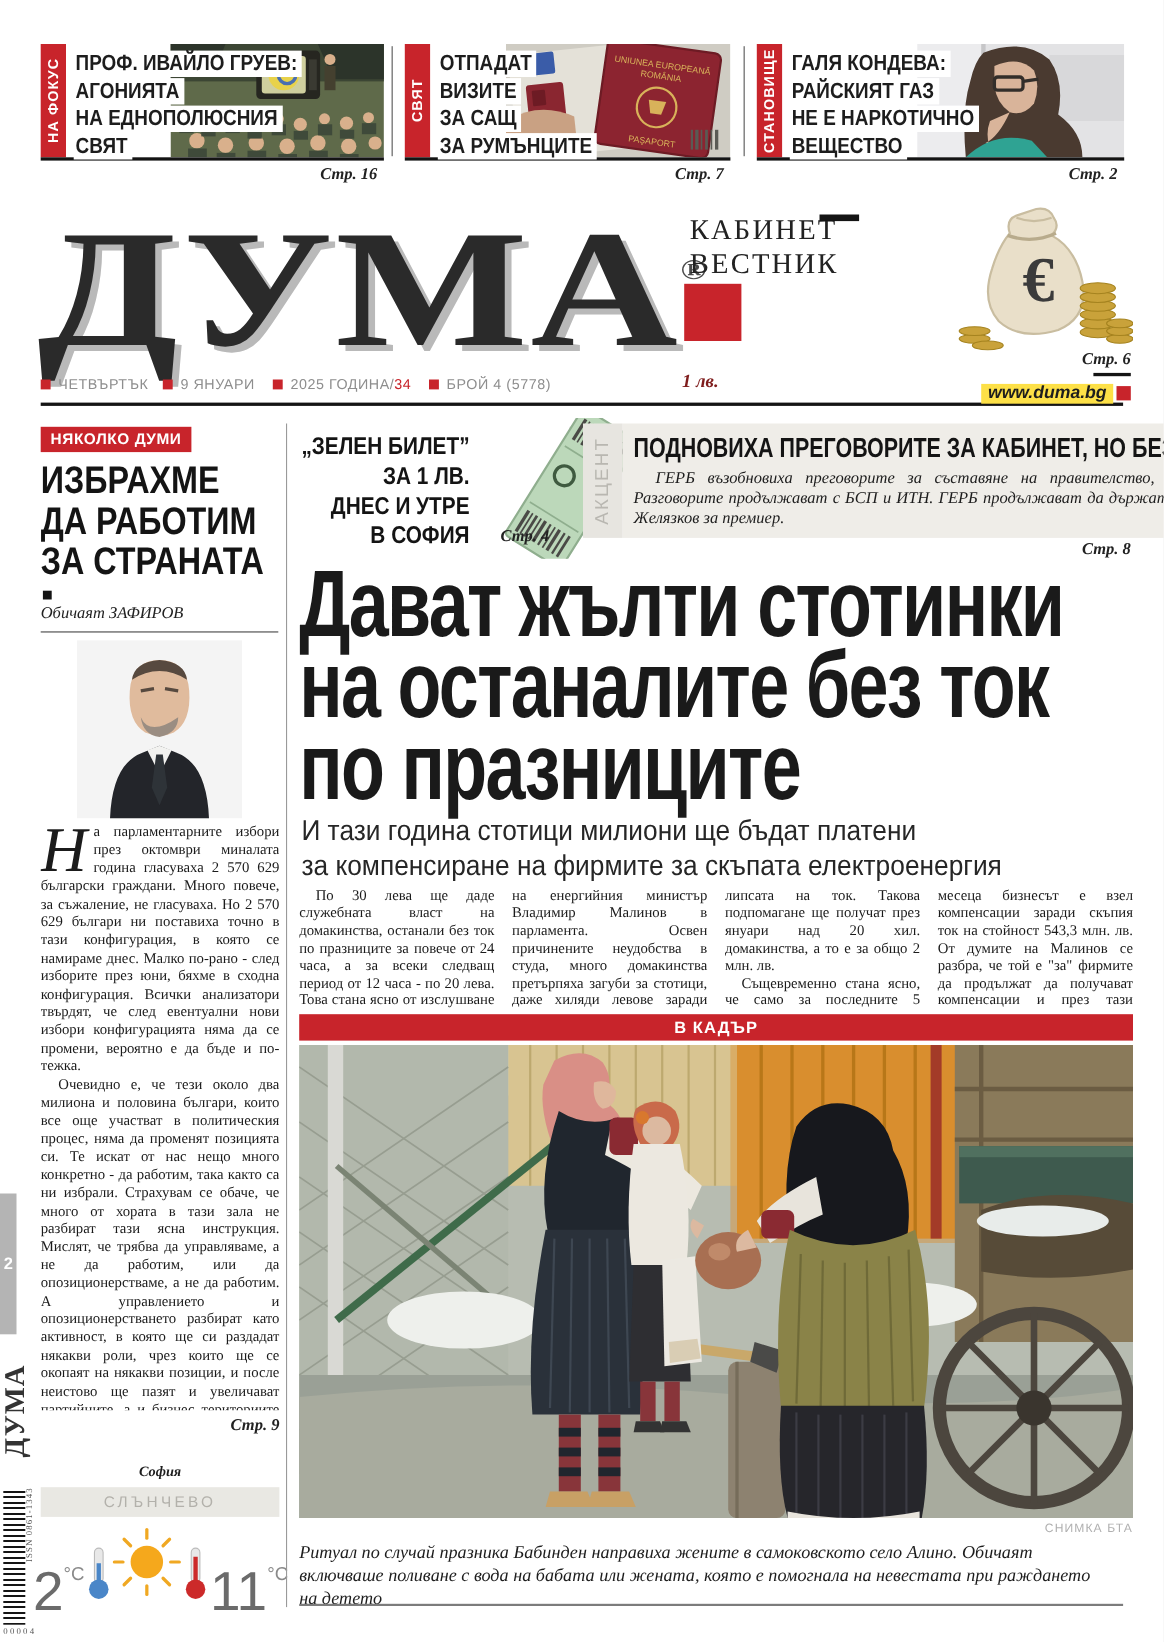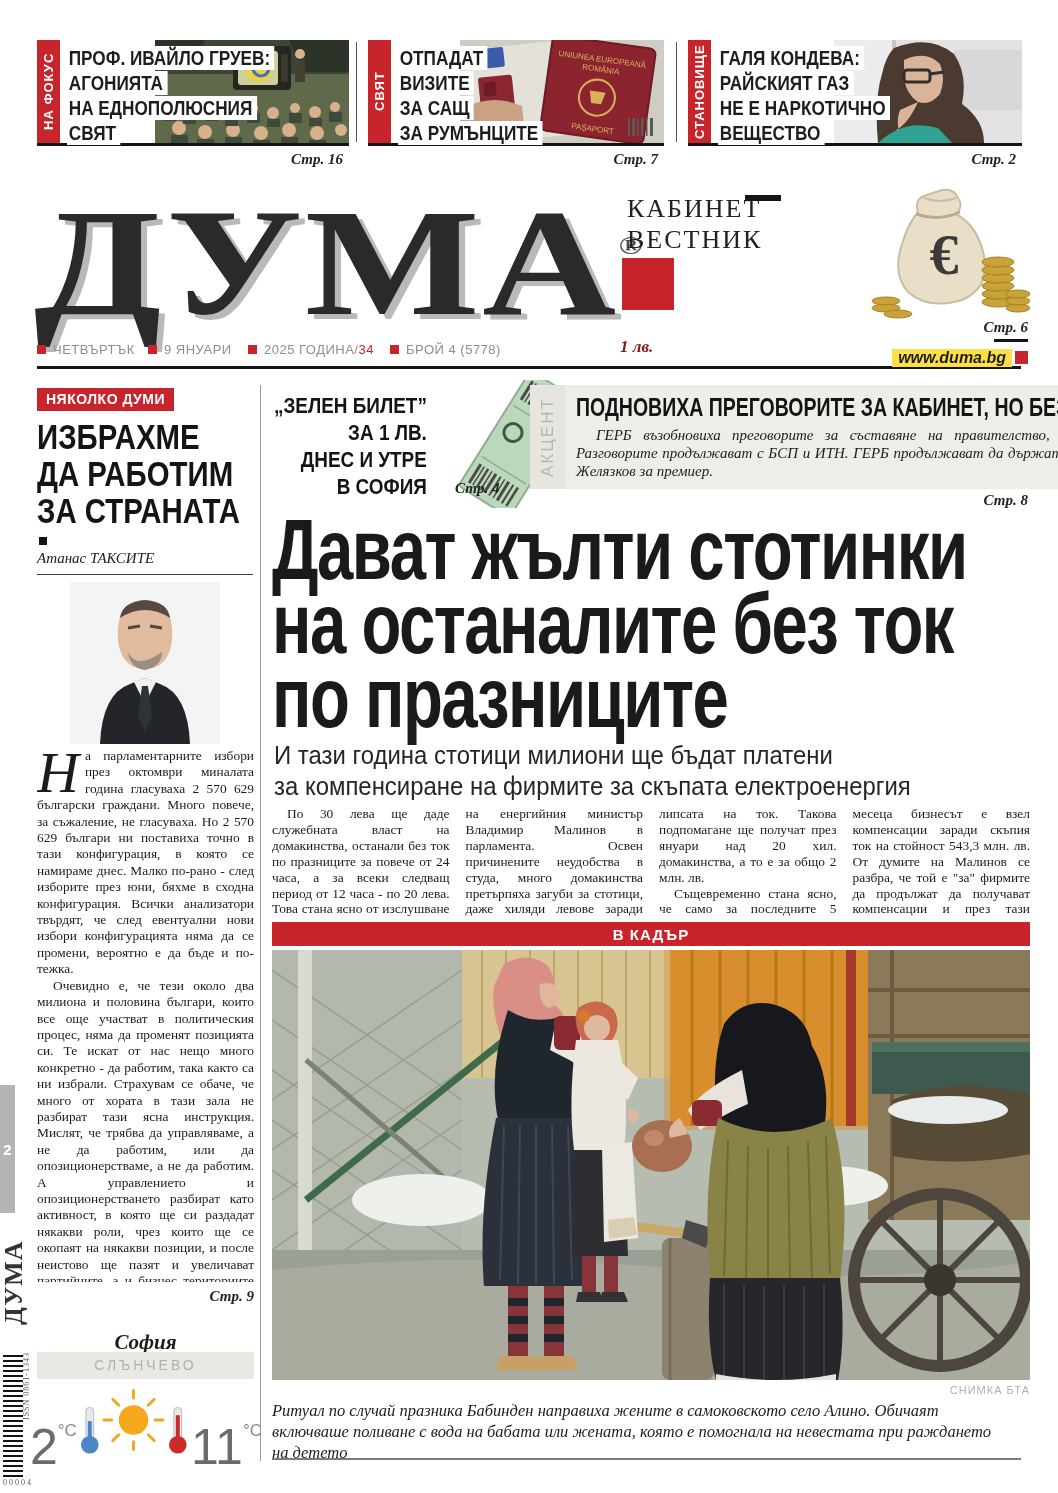--- a/index.html
+++ b/index.html
@@ -60,21 +60,21 @@
   #ed-author { left:37px; top:550px; font-style:italic; font-size:15px; color:#222; }
   #ed-hr { left:37px; top:574px; width:216px; height:1px; background:#444; }
   #ed-photo { left:70px; top:582px; }
   #ed-text { left:37px; top:748px; width:217px; height:534px; overflow:hidden;
     font-size:13.4px; line-height:16.4px; text-align:justify; color:#1b1b1b; }
   #ed-text p { text-indent:16px; }
   #ed-text p.first { text-indent:0; }
   .dropcap { float:left; font-style:italic; font-size:58px; line-height:46px; padding:2px 6px 0 0; font-family:"Liberation Serif",serif; }
   #ed-pg { left:37px; top:1288px; width:217px; text-align:right; }
   
-  #w-city { left:37px; top:1330px; width:217px; text-align:center; font-weight:bold; font-style:italic; font-size:21px; }
+  #w-city { left:37px; top:1330px; width:217px; text-align:center; font-weight:bold; font-style:italic; font-size:13px; }
   #w-bar { left:37px; top:1352px; width:217px; height:27px; background:#e9e8e3; color:#b3b1ab;
     font-family:"Liberation Sans",sans-serif; font-size:14px; letter-spacing:3px; text-align:center; line-height:27px; }
   #w-row { left:30px; top:1384px; width:232px; height:90px; display:flex; align-items:center; justify-content:space-between; }
   .temp { font-family:"Liberation Sans",sans-serif; font-size:50px; color:#6b6b6b; font-weight:normal;margin-top:35px; }
   .temp sup { font-size:17px; vertical-align:28px; color:#8a8a8a; }
   
   #spine-gray { left:0; top:1085px; width:15px; height:128px; background:#b4b4b4; color:#fff;
     font-family:"Liberation Sans",sans-serif; font-weight:bold; font-size:15px;
     display:flex; align-items:center; justify-content:center; }
   #spine-logo { left:-28px; top:1268px; width:84px; transform:rotate(-90deg); transform-origin:center;
@@ -286,21 +286,21 @@
   <div class="abs" id="sitesq"></div>
   <div class="abs" id="toprule"></div>
 
   <div class="abs" id="label-words">НЯКОЛКО ДУМИ</div>
   <div class="abs" id="ed-title">
     <span class="condline">ИЗБРАХМЕ</span>
     <span class="condline">ДА РАБОТИМ</span>
     <span class="condline">ЗА СТРАНАТА</span>
   </div>
   <div class="abs" id="ed-bullet"></div>
-  <div class="abs serif" id="ed-author">Атанас ТАКСИТЕ</div>
+  <div class="abs serif" id="ed-author">Обичаят ЗАФИРОВ</div>
   <div class="abs" id="ed-hr"></div>
 
   <svg class="abs" id="ed-photo" width="150" height="162" viewBox="0 0 150 162">
     <rect width="150" height="162" fill="#f4f4f4"></rect>
     <path d="M75 18 Q100 18 102 46 Q104 74 88 84 Q76 90 62 84 Q46 74 48 46 Q50 18 75 18 Z" fill="#e0bb9d"></path>
     <path d="M50 36 Q52 20 75 18 Q98 20 100 36 Q88 28 75 28 Q62 28 50 36 Z" fill="#57493f"></path>
     <path d="M58 70 Q66 88 92 70 Q92 84 75 88 Q60 86 58 70 Z" fill="#9a8d82"></path>
     <path d="M30 162 Q32 112 60 102 L75 96 L90 102 Q118 112 120 162 Z" fill="#23252a"></path>
     <path d="M64 100 L75 96 L86 100 L75 122 Z" fill="#f2f2f0"></path>
     <path d="M72 104 h6 l4 30 l-7 16 l-7 -16 Z" fill="#2e3338"></path>

